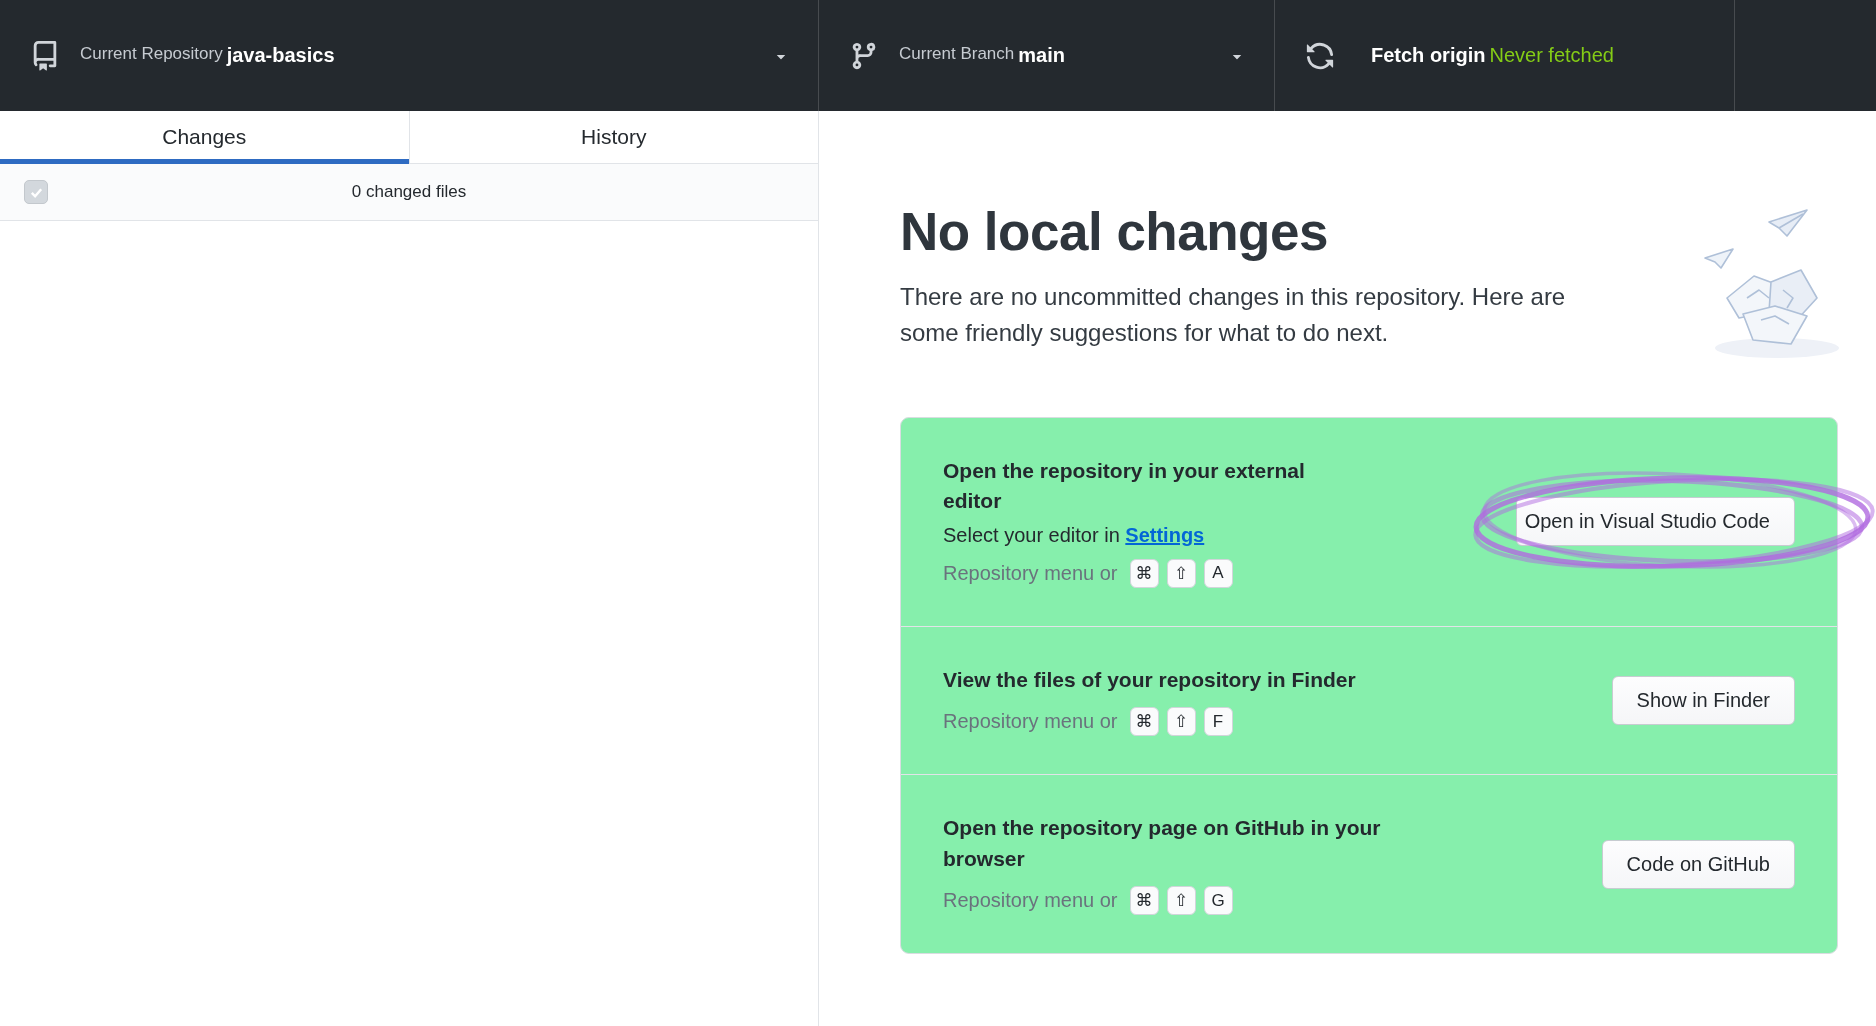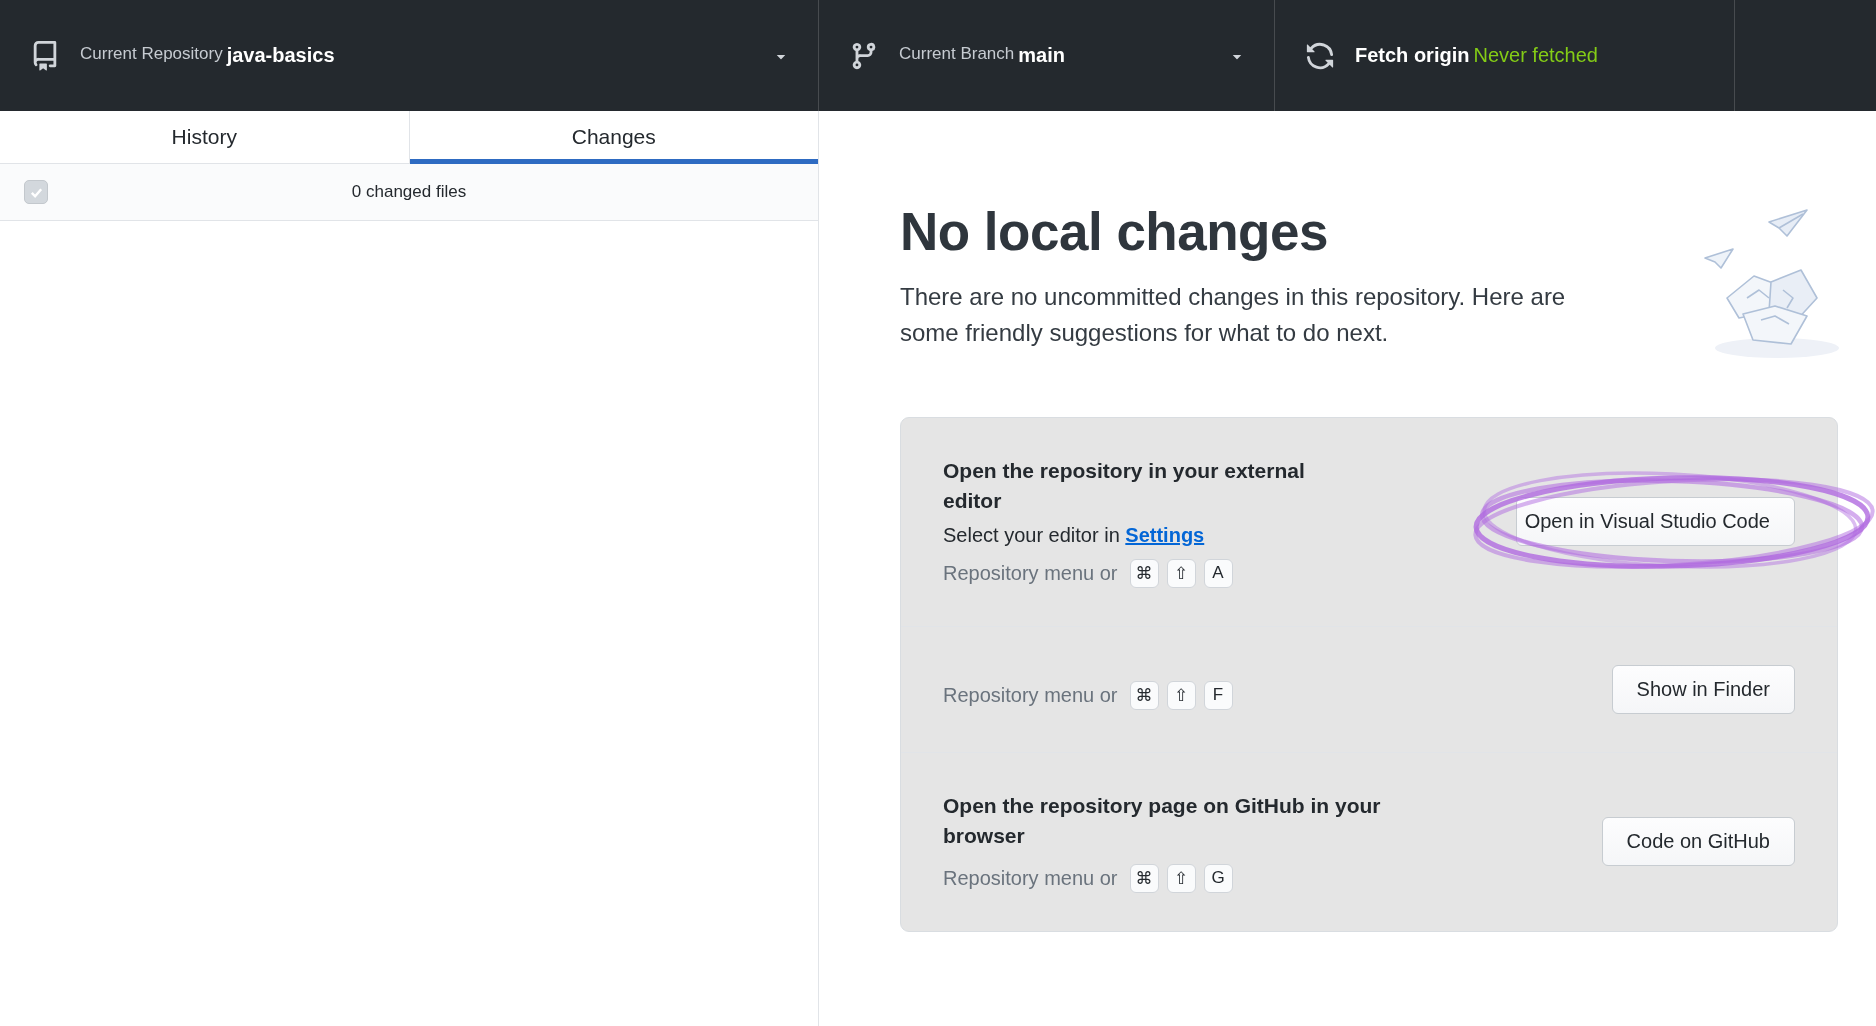--- a/index.html
+++ b/index.html
@@ -21,21 +21,21 @@
   }
   .tb-section {
     display: flex; align-items: center;
     padding: 0 28px 0 30px;
     position: relative;
     border-right: 1px solid rgba(255,255,255,0.16);
     cursor: pointer;
   }
   .tb-section.repo   { width: 819px; }
   .tb-section.branch { width: 456px; }
-  .tb-section.fetch  { width: 460px; }
+  .tb-section.fetch  { width: 460px; gap: 16px; }
   .tb-filler { flex: 1; border-right: none; }
   .tb-icon { width: 32px; height: 32px; flex: none; margin-right: 18px; display: flex; align-items: center; }
   .tb-icon svg { width: 30px; height: 30px; fill: #d1d5da; }
   .tb-text { display: flex; flex-direction: row; gap: 4px; min-width: 0; }
   .tb-label { font-size: 17px; color: #c6cbd1; }
   .tb-value { font-size: 20px; font-weight: bold; color: #ffffff; }
   .tb-title { font-size: 20px; font-weight: bold; color: #ffffff; }
   .tb-sub   { font-size: 20px; color: #84cc16; }
   .tb-chevron { margin-left: auto; display: flex; align-items: center; }
   .tb-chevron svg { width: 18px; height: 18px; fill: #d1d5da; }
@@ -91,21 +91,21 @@
     position: absolute; left: 81px; top: 168px;
     font-size: 24px; line-height: 1.5; color: #343b42;
     max-width: 730px;
   }
   .illustration { position: absolute; left: 880px; top: 90px; width: 150px; height: 170px; }
 
   
   .card {
     position: absolute; left: 81px; top: 306px; width: 938px;
     border: 1px solid #d9dde1; border-radius: 9px;
-    background: #e5e5e5;
+    background: #86efac;
   }
   .suggestion {
     display: flex; align-items: center; justify-content: space-between;
     padding: 38px 42px;
   }
   .suggestion + .suggestion { border-top: 1px solid #e1e4e8; }
   .sg-text { flex: 1; min-width: 0; }
   .sg-title { font-size: 21px; font-weight: bold; color: #24292e; line-height: 1.45; }
   .sg-title.w-narrow { max-width: 420px; }
   .sg-title.w-mid    { max-width: 500px; }
@@ -189,25 +189,25 @@
       <span class="tb-title">Fetch origin</span>
       <span class="tb-sub">Never fetched</span>
     </span>
   </div>
 
   <div class="tb-section tb-filler"></div>
 </div>
 
 <div class="sidebar">
   <div class="tabs">
+    <div class="tab active">
+      <span>Changes</span>
+    </div>
     <div class="tab">
       <span>History</span>
-    </div>
-    <div class="tab active">
-      <span>Changes</span>
     </div>
   </div>
 
   <div class="changed-row">
     <span class="checkbox">
       <svg viewBox="0 0 16 16">
           <path d="M3 8.5 6.5 12 13 4.5"></path>
         </svg>
     </span>
     <span class="changed-label">0 changed files</span>
@@ -257,20 +257,21 @@
             <ellipse cx="208" cy="58" rx="199" ry="42" stroke-width="4" opacity="0.5" transform="rotate(-3.5 208 58)"></ellipse>
             <ellipse cx="204" cy="55" rx="186" ry="46" stroke-width="3.5" opacity="0.45" transform="rotate(3 204 55)"></ellipse>
           </g>
         </svg>
         <button class="btn">Open in Visual Studio Code</button>
       </div>
     </div>
 
     <div class="suggestion">
       <div class="sg-text">
+        <div class="sg-title">View the files of your repository in Finder</div>
         <div class="sg-shortcut">
           <span class="lbl">Repository menu or</span>
           <kbd>⌘</kbd>
           <kbd>⇧</kbd>
           <kbd>F</kbd>
         </div>
       </div>
       <button class="btn">Show in Finder</button>
     </div>
 

